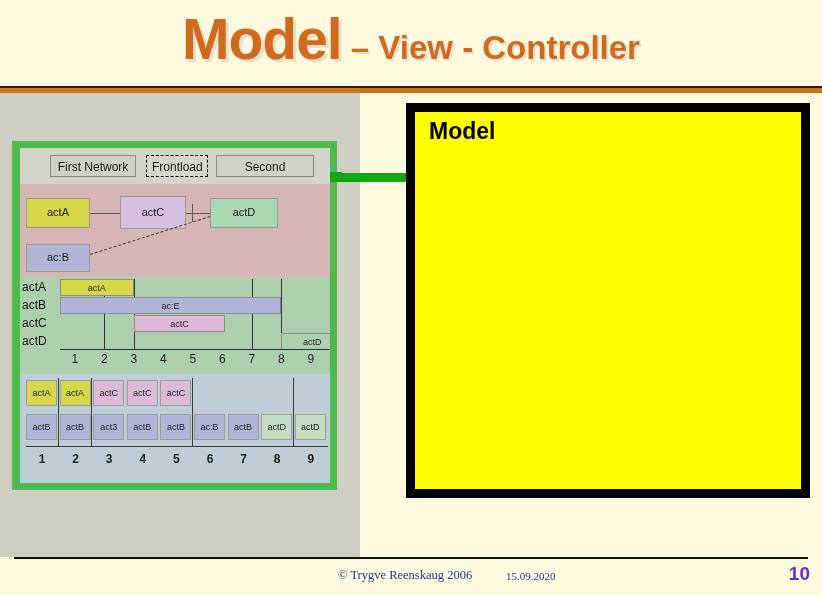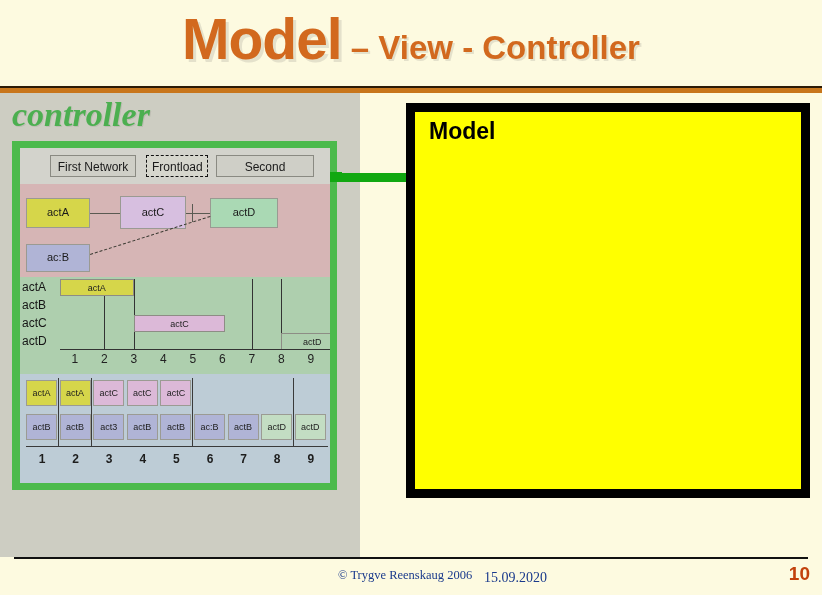--- a/index.html
+++ b/index.html
@@ -262,43 +262,42 @@
   }
   .footer-text {
     position: absolute;
     font-family: "Liberation Serif", serif;
     font-size: 12.5px;
     color: #1a3a8c;
     white-space: nowrap;
   }
   #footer-left  { left: 14px;  top: 568px; }
   #footer-copy  { left: 338px; top: 568px; }
-  #footer-date  { left: 484px; top: 570px; font-size: 14px; }
+  #footer-date  { left: 506px; top: 570px; font-size: 11px; }
   #footer-page  {
     position: absolute;
     right: 12px; top: 563px;
     font-family: "Liberation Sans", sans-serif;
     font-size: 19px;
     font-weight: bold;
-    color: #c2410c;
+    color: #6d28d9;
   }
 </style>
 </head>
 <body>
 
 <div id="slide">
 
   <div id="title-area">
     <span id="title-main">Model</span><span id="title-sub"> – View - Controller</span>
   </div>
   <div id="title-rule-dark"></div>
   <div id="title-rule-orange"></div>
 
   <div id="gray-panel"></div>
-  <div id="controller-label">controller</div>
 
   <div id="controller-frame">
     <div id="controller-inner">
 
       <div class="tabstrip" id="tabstrip">
           <div class="tab" style="left: 30px; width: 86px;"><span>First Network</span></div>
           <div class="tab selected" style="left: 126px; width: 62px;"><span>Frontload</span></div>
           <div class="tab" style="left: 196px; width: 98px;"><span>Second network</span></div>
         </div>
 
@@ -325,20 +324,23 @@
           <div class="gantt-rowlabel" style="top: 3px;">actA</div>
           <div class="gantt-rowlabel" style="top: 21px;">actB</div>
           <div class="gantt-rowlabel" style="top: 39px;">actC</div>
           <div class="gantt-rowlabel" style="top: 57px;">actD</div>
           <div class="gantt-vline" style="left: 84.25px; top: 2px; height: 70px;"></div>
           <div class="gantt-vline" style="left: 113.75px; top: 2px; height: 70px;"></div>
           <div class="gantt-vline" style="left: 231.75px; top: 2px; height: 70px;"></div>
           <div class="gantt-vline" style="left: 261.25px; top: 2px; height: 70px;"></div>
           <div class="gantt-bar" style="left: 40px; top: 2px; width: 73.75px; background: rgb(214, 214, 74);">
             <span>actA</span>
+          </div>
+          <div class="gantt-bar" style="left: 40px; top: 20px; width: 221.25px; background: rgb(176, 180, 214);">
+            <span>ac:E</span>
           </div>
           <div class="gantt-bar" style="left: 113.75px; top: 38px; width: 91.45px; background: rgb(220, 185, 216);">
             <span>actC</span>
           </div>
           <div class="gantt-bar" style="left: 261.25px; top: 56px; width: 61.95px; background: rgb(174, 207, 174);">
             <span>actD</span>
           </div>
           <div class="gantt-axis" style="top: 72px; width: 283.2px;"></div>
           <div class="gantt-tick" style="left: 46.75px; top: 75px;">1</div>
           <div class="gantt-tick" style="left: 76.25px; top: 75px;">2</div>

